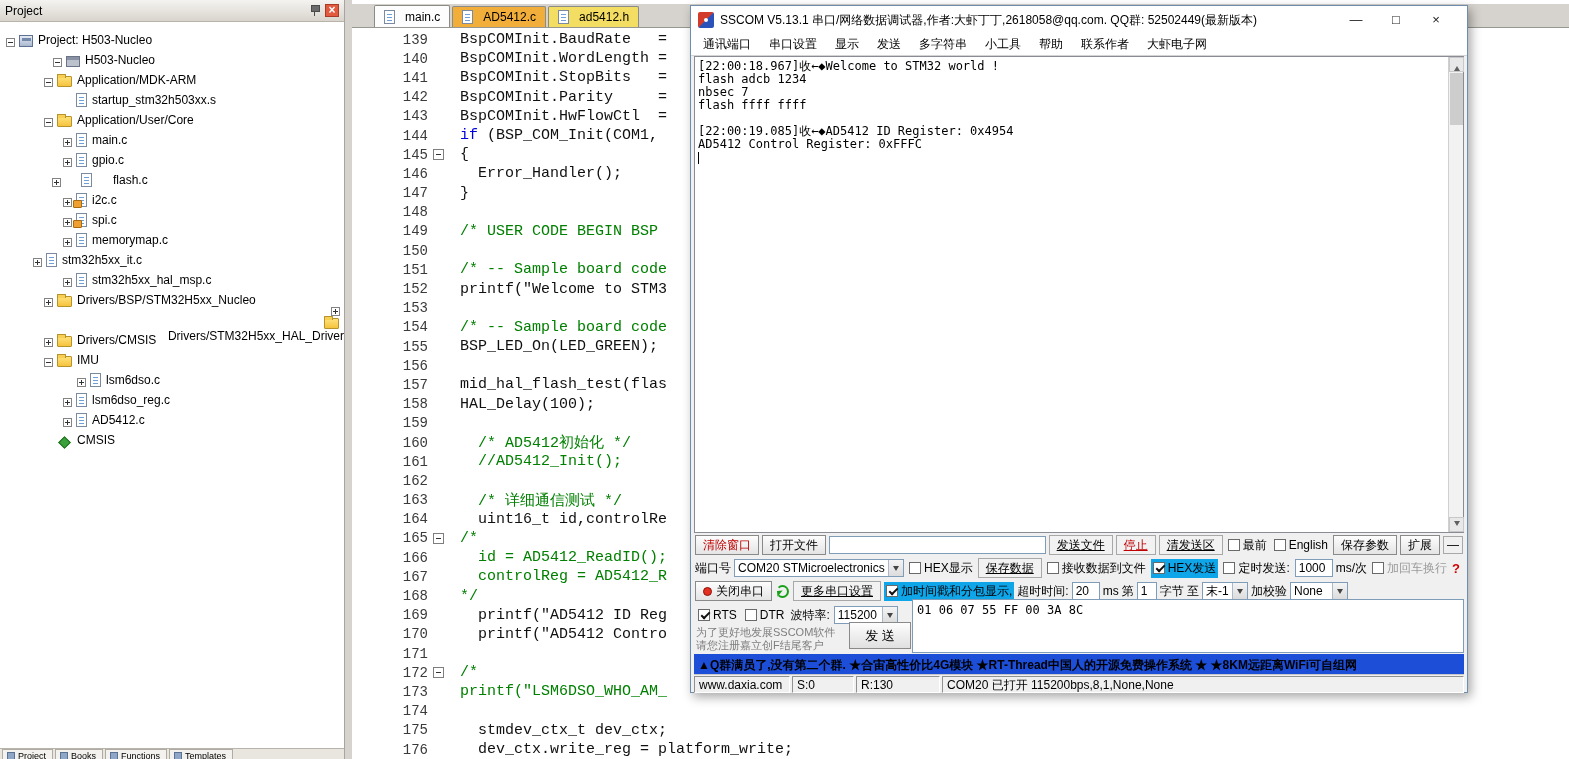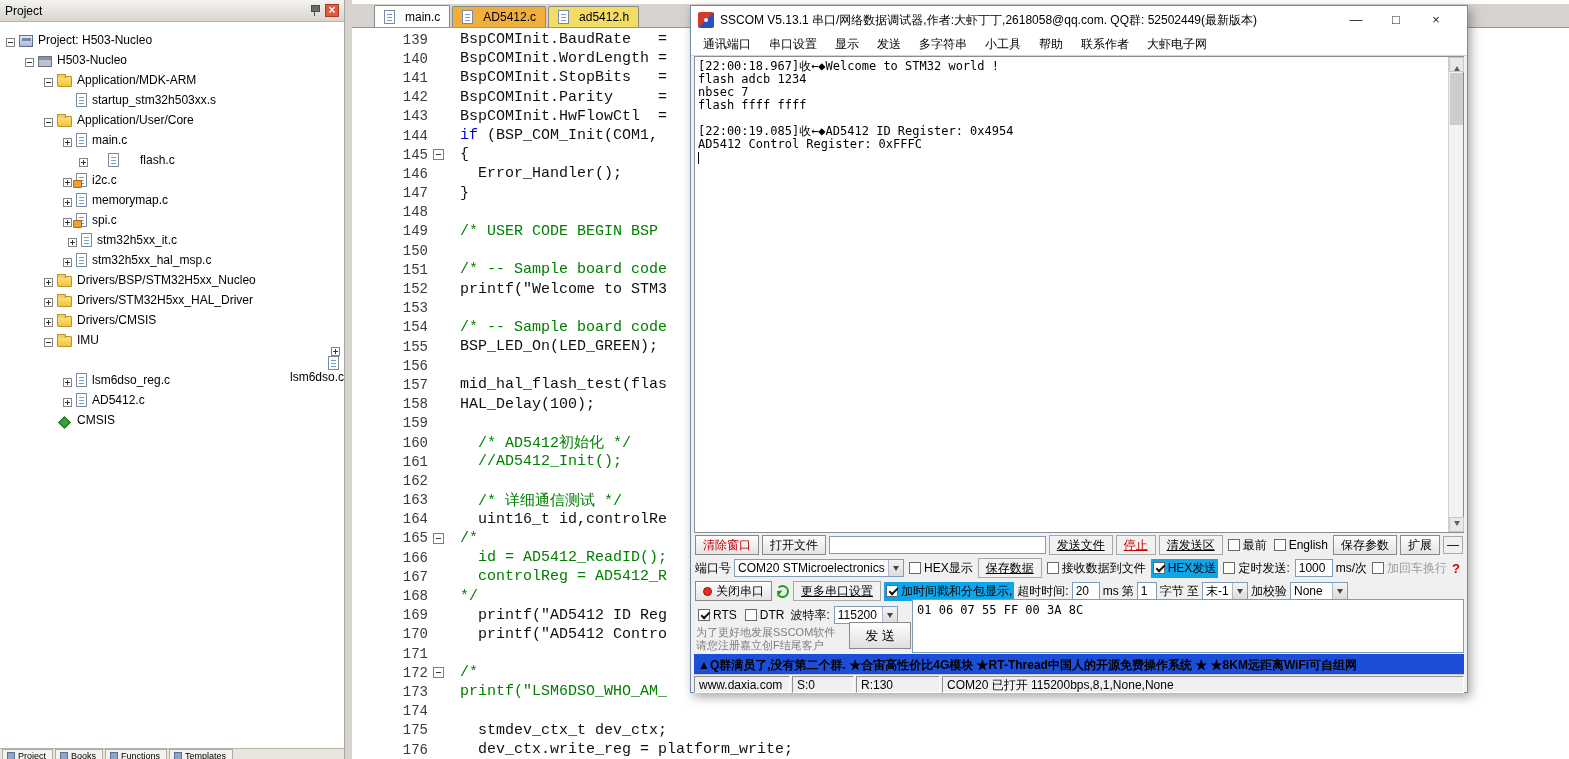--- a/index.html
+++ b/index.html
@@ -118,21 +118,21 @@
     <span class="ph-title">Project</span>
     <span class="pin-icon"></span>
     <span class="close-x"></span>
   </div>
   <div id="tree">
       <div class="trow" style="padding-left: 6px;">
         <span class="texp minus"></span>
         <span class="ticon i-project"></span>
         <span class="tlabel">Project: H503-Nucleo</span>
       </div>
-      <div class="trow" style="padding-left: 25px;">
+      <div class="trow" style="padding-left: 25px; margin-left: 28px;">
         <span class="texp minus"></span>
         <span class="ticon i-target"></span>
         <span class="tlabel">H503-Nucleo</span>
       </div>
       <div class="trow" style="padding-left: 44px;">
         <span class="texp minus"></span>
         <span class="ticon i-folder"></span>
         <span class="tlabel">Application/MDK-ARM</span>
       </div>
       <div class="trow" style="padding-left: 63px;">
@@ -143,71 +143,76 @@
       <div class="trow" style="padding-left: 44px;">
         <span class="texp minus"></span>
         <span class="ticon i-folder"></span>
         <span class="tlabel">Application/User/Core</span>
       </div>
       <div class="trow" style="padding-left: 63px;">
         <span class="texp plus"></span>
         <span class="ticon i-file"></span>
         <span class="tlabel">main.c</span>
       </div>
-      <div class="trow" style="padding-left: 79px; gap: 16px;">
+      <div class="trow" style="padding-left: 63px;">
+        <span class="texp plus"></span>
+        <span class="ticon i-file"></span>
+        <span class="tlabel">gpio.c</span>
+      </div>
+      <div class="trow" style="padding-left: 52px; gap: 16px;">
         <span class="texp plus"></span>
         <span class="ticon i-file"></span>
         <span class="tlabel">flash.c</span>
       </div>
       <div class="trow" style="padding-left: 63px;">
         <span class="texp plus"></span>
         <span class="ticon i-filekey"></span>
         <span class="tlabel">i2c.c</span>
       </div>
       <div class="trow" style="padding-left: 63px;">
         <span class="texp plus"></span>
-        <span class="ticon i-file"></span>
-        <span class="tlabel">memorymap.c</span>
-      </div>
-      <div class="trow" style="padding-left: 63px;">
-        <span class="texp plus"></span>
         <span class="ticon i-filekey"></span>
         <span class="tlabel">spi.c</span>
       </div>
-      <div class="trow" style="padding-left: 33px; margin-left: 35px;">
+      <div class="trow" style="padding-left: 63px;">
+        <span class="texp plus"></span>
+        <span class="ticon i-file"></span>
+        <span class="tlabel">memorymap.c</span>
+      </div>
+      <div class="trow" style="padding-left: 33px;">
         <span class="texp plus"></span>
         <span class="ticon i-file"></span>
         <span class="tlabel">stm32h5xx_it.c</span>
       </div>
       <div class="trow" style="padding-left: 63px;">
         <span class="texp plus"></span>
         <span class="ticon i-file"></span>
         <span class="tlabel">stm32h5xx_hal_msp.c</span>
       </div>
       <div class="trow" style="padding-left: 44px;">
         <span class="texp plus"></span>
         <span class="ticon i-folder"></span>
         <span class="tlabel">Drivers/BSP/STM32H5xx_Nucleo</span>
       </div>
-      <div class="trow" style="padding-left: 44px;">
+      <div class="trow" style="padding-left: 44px; flex-direction: column;">
         <span class="texp plus"></span>
         <span class="ticon i-folder"></span>
         <span class="tlabel">Drivers/STM32H5xx_HAL_Driver</span>
       </div>
       <div class="trow" style="padding-left: 44px;">
         <span class="texp plus"></span>
         <span class="ticon i-folder"></span>
         <span class="tlabel">Drivers/CMSIS</span>
       </div>
       <div class="trow" style="padding-left: 44px;">
         <span class="texp minus"></span>
         <span class="ticon i-folder"></span>
         <span class="tlabel">IMU</span>
       </div>
-      <div class="trow" style="padding-left: 77px; flex-direction: column;">
+      <div class="trow" style="padding-left: 77px;">
         <span class="texp plus"></span>
         <span class="ticon i-file"></span>
         <span class="tlabel">lsm6dso.c</span>
       </div>
       <div class="trow" style="padding-left: 63px;">
         <span class="texp plus"></span>
         <span class="ticon i-file"></span>
         <span class="tlabel">lsm6dso_reg.c</span>
       </div>
       <div class="trow" style="padding-left: 63px;">

